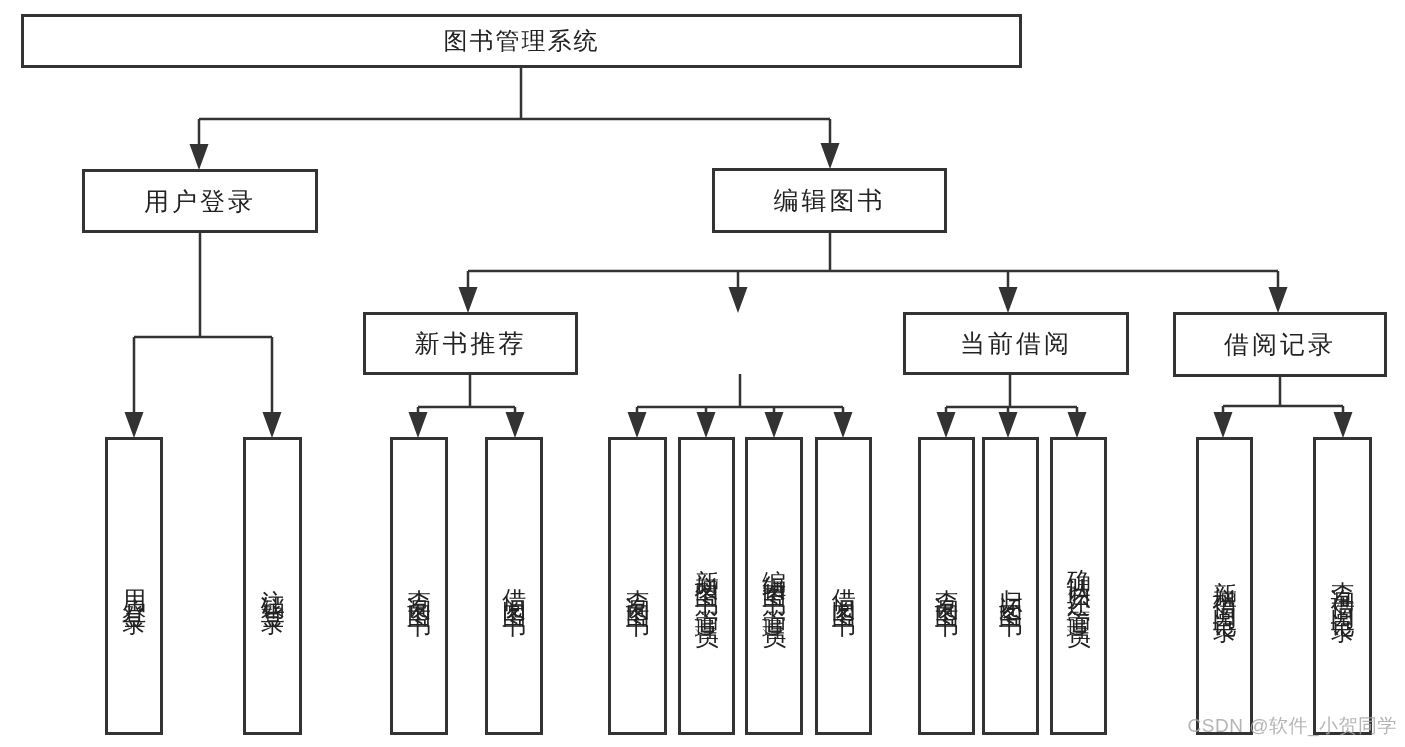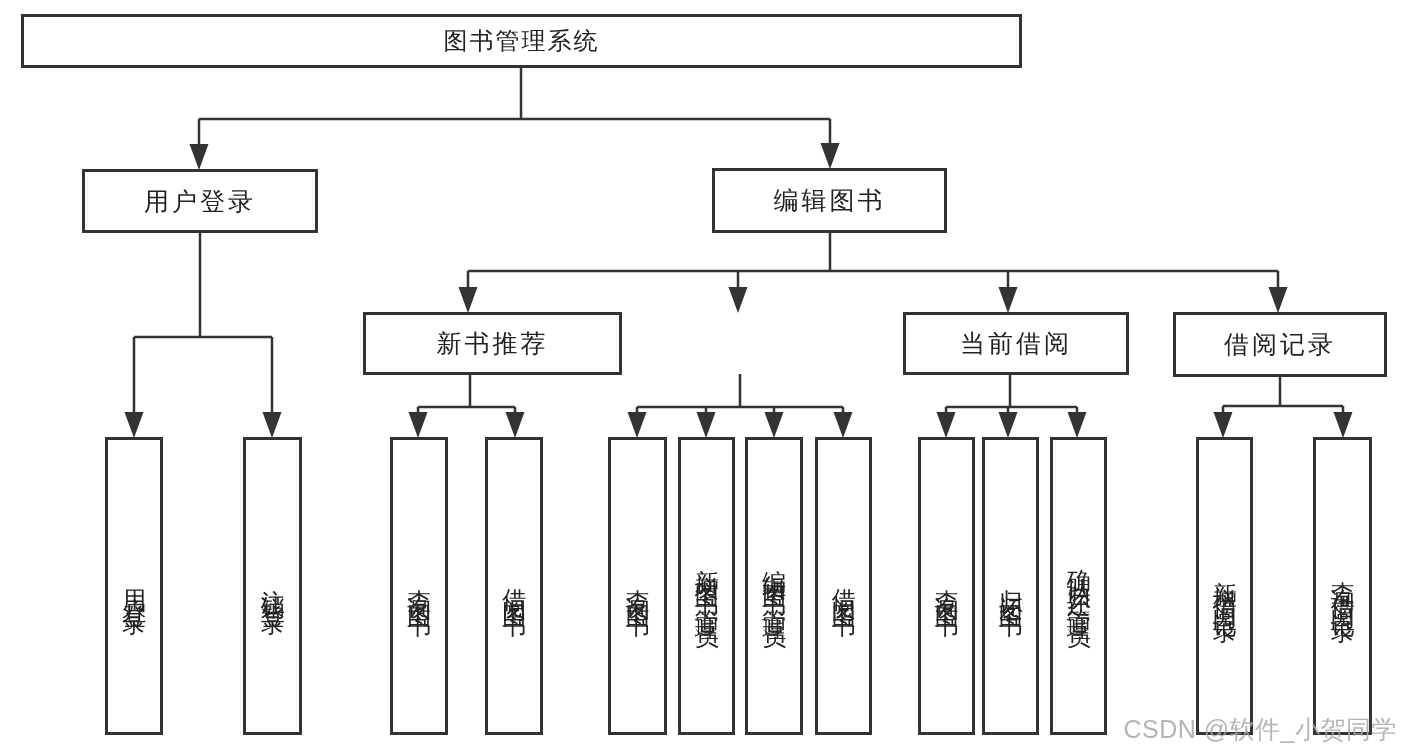--- a/index.html
+++ b/index.html
@@ -21,21 +21,21 @@
   .hnode { font-size:25px; letter-spacing:3px; }
   .leaf  {
     writing-mode:vertical-rl; -webkit-writing-mode:vertical-rl;
     text-orientation:mixed;
     font-size:24px; letter-spacing:8px; line-height:1.1;
     text-align:center;
   }
   .leaf span, .root span, .hnode span { white-space:nowrap; }
   .watermark {
     position:absolute; right:8px; top:713px;
-    font-size:25px; letter-spacing:0.5px;
+    font-size:19px; letter-spacing:0.5px;
     color:var(--watermark,#a8a8a8); opacity:0.85;
     pointer-events:none;
   }
 </style>
 </head>
 <body>
 
 <div class="stage">
 
   <svg class="wires" width="1405" height="747" viewBox="0 0 1405 747">
@@ -76,21 +76,21 @@
     <span>图书管理系统</span>
   </div>
 
   <div class="node hnode" style="left:82px; top:169px; width:236px; height:64px;">
     <span>用户登录</span>
   </div>
   <div class="node hnode" style="left:712px; top:168px; width:235px; height:65px;">
     <span>编辑图书</span>
   </div>
 
-  <div class="node hnode" style="left:363px; top:312px; width:259px; height:63px;">
+  <div class="node hnode" style="left:363px; top:312px; width:215px; height:63px;">
     <span>新书推荐</span>
   </div>
   <div class="node hnode" style="left:903px; top:312px; width:226px; height:63px;">
     <span>当前借阅</span>
   </div>
   <div class="node hnode" style="left:1173px; top:312px; width:214px; height:65px;">
     <span>借阅记录</span>
   </div>
 
   <div class="node leaf" style="left:105px; top:437px; width:58px; height:298px;">

